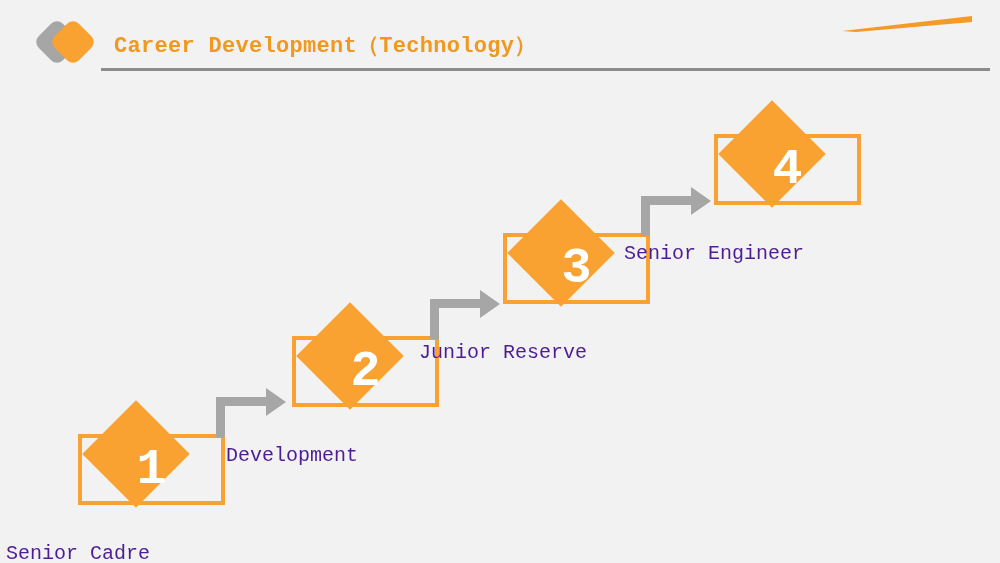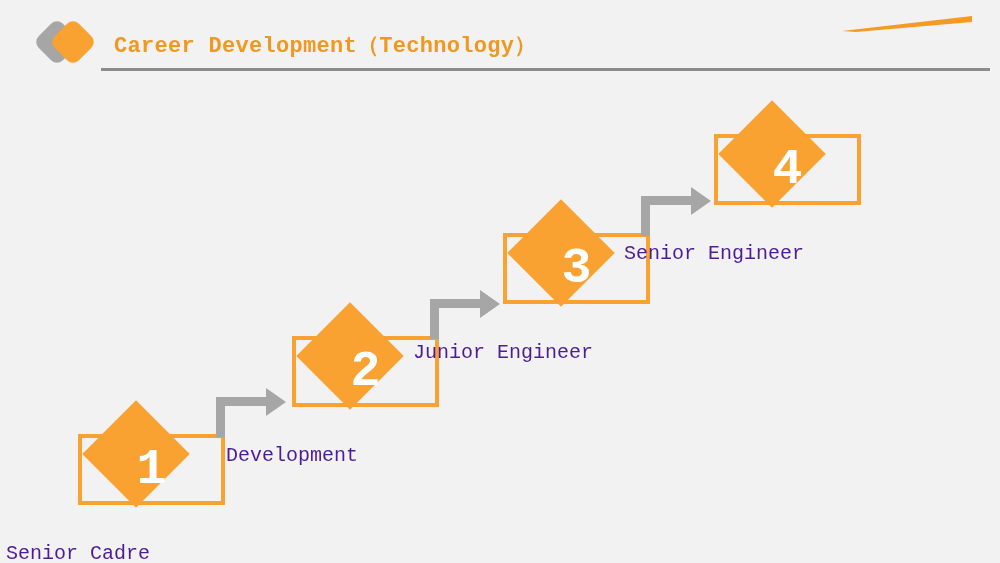--- a/index.html
+++ b/index.html
@@ -207,21 +207,21 @@
   <div class="connector" style="left:430px; top:291px; width:80px; height:48px;">
     <div class="seg-v" style="left:0px; top:8px; height:40px;"></div>
     <div class="seg-h" style="left:0px; top:8px; width:54px;"></div>
     <div class="head" style="left:50px; top:-1px;"></div>
   </div>
 
   <div class="step" style="left:503px; top:233px;">
     <div class="step-rect"></div>
     <div class="step-diamond"></div>
     <div class="step-number">3</div>
-    <div class="step-label">Junior Engineer</div>
+    <div class="step-label">Junior Reserve</div>
   </div>
 
   <div class="connector" style="left:641px; top:188px; width:80px; height:48px;">
     <div class="seg-v" style="left:0px; top:8px; height:40px;"></div>
     <div class="seg-h" style="left:0px; top:8px; width:54px;"></div>
     <div class="head" style="left:50px; top:-1px;"></div>
   </div>
 
   <div class="step" style="left:714px; top:134px;">
     <div class="step-rect"></div>

